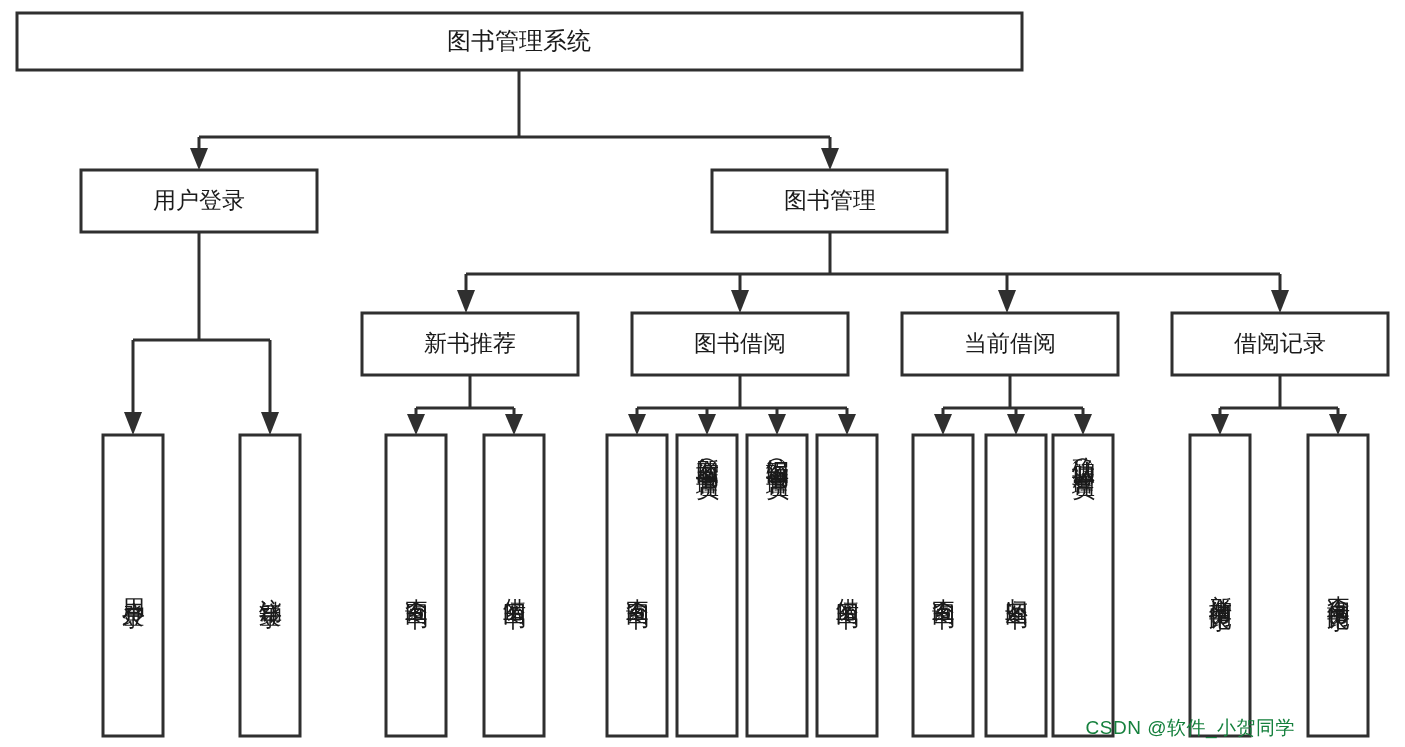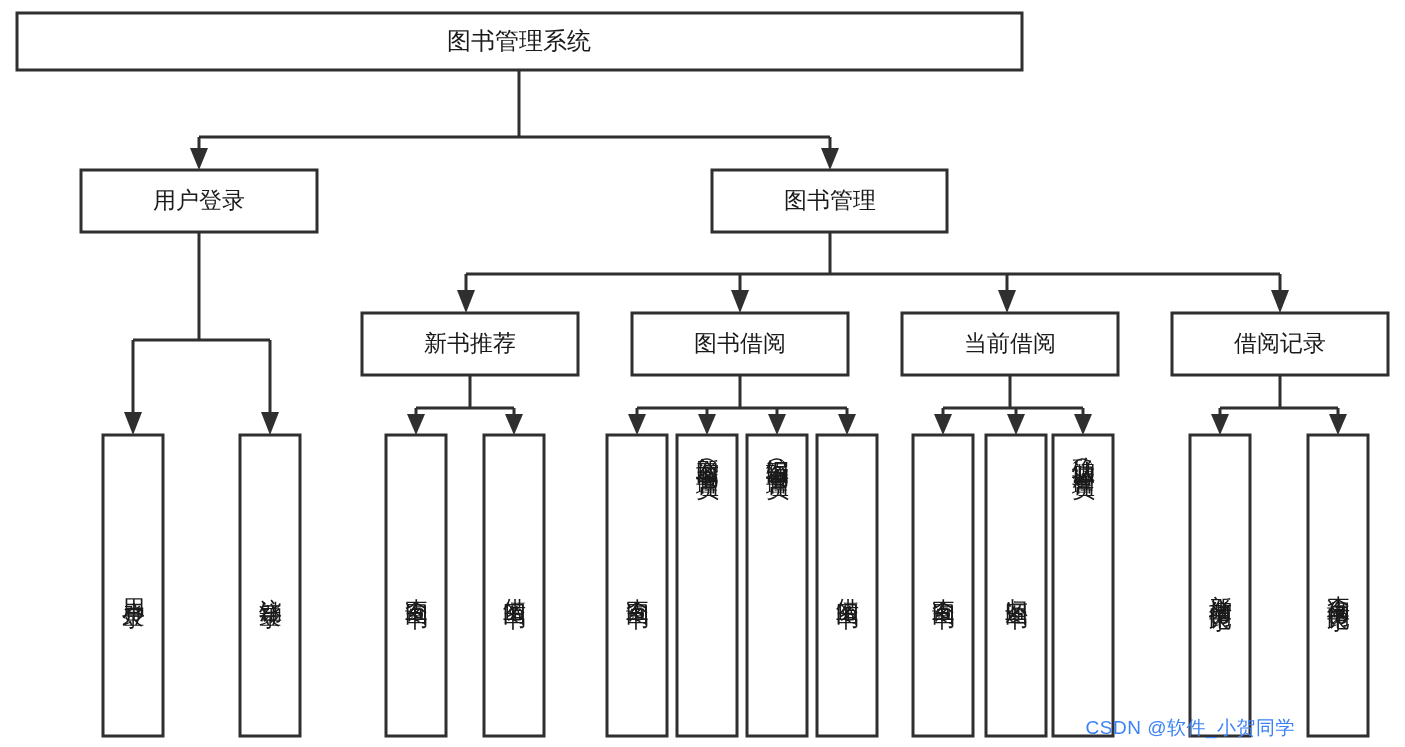--- a/index.html
+++ b/index.html
@@ -70,21 +70,21 @@
     letter-spacing: 3px;
     white-space: nowrap;
     text-align: center;
   }
   .watermark {
     position: absolute;
     right: 10px;
     bottom: 6px;
     font-family: "Liberation Sans", "DejaVu Sans", sans-serif;
     font-size: 19px;
-    color: #3b82f6;
+    color: #15803d;
     letter-spacing: 0.5px;
     white-space: nowrap;
   }
 </style>
 </head>
 <body>
 
 <div id="diagram-root">
 
   <svg class="flow" viewBox="0 0 1405 747">

